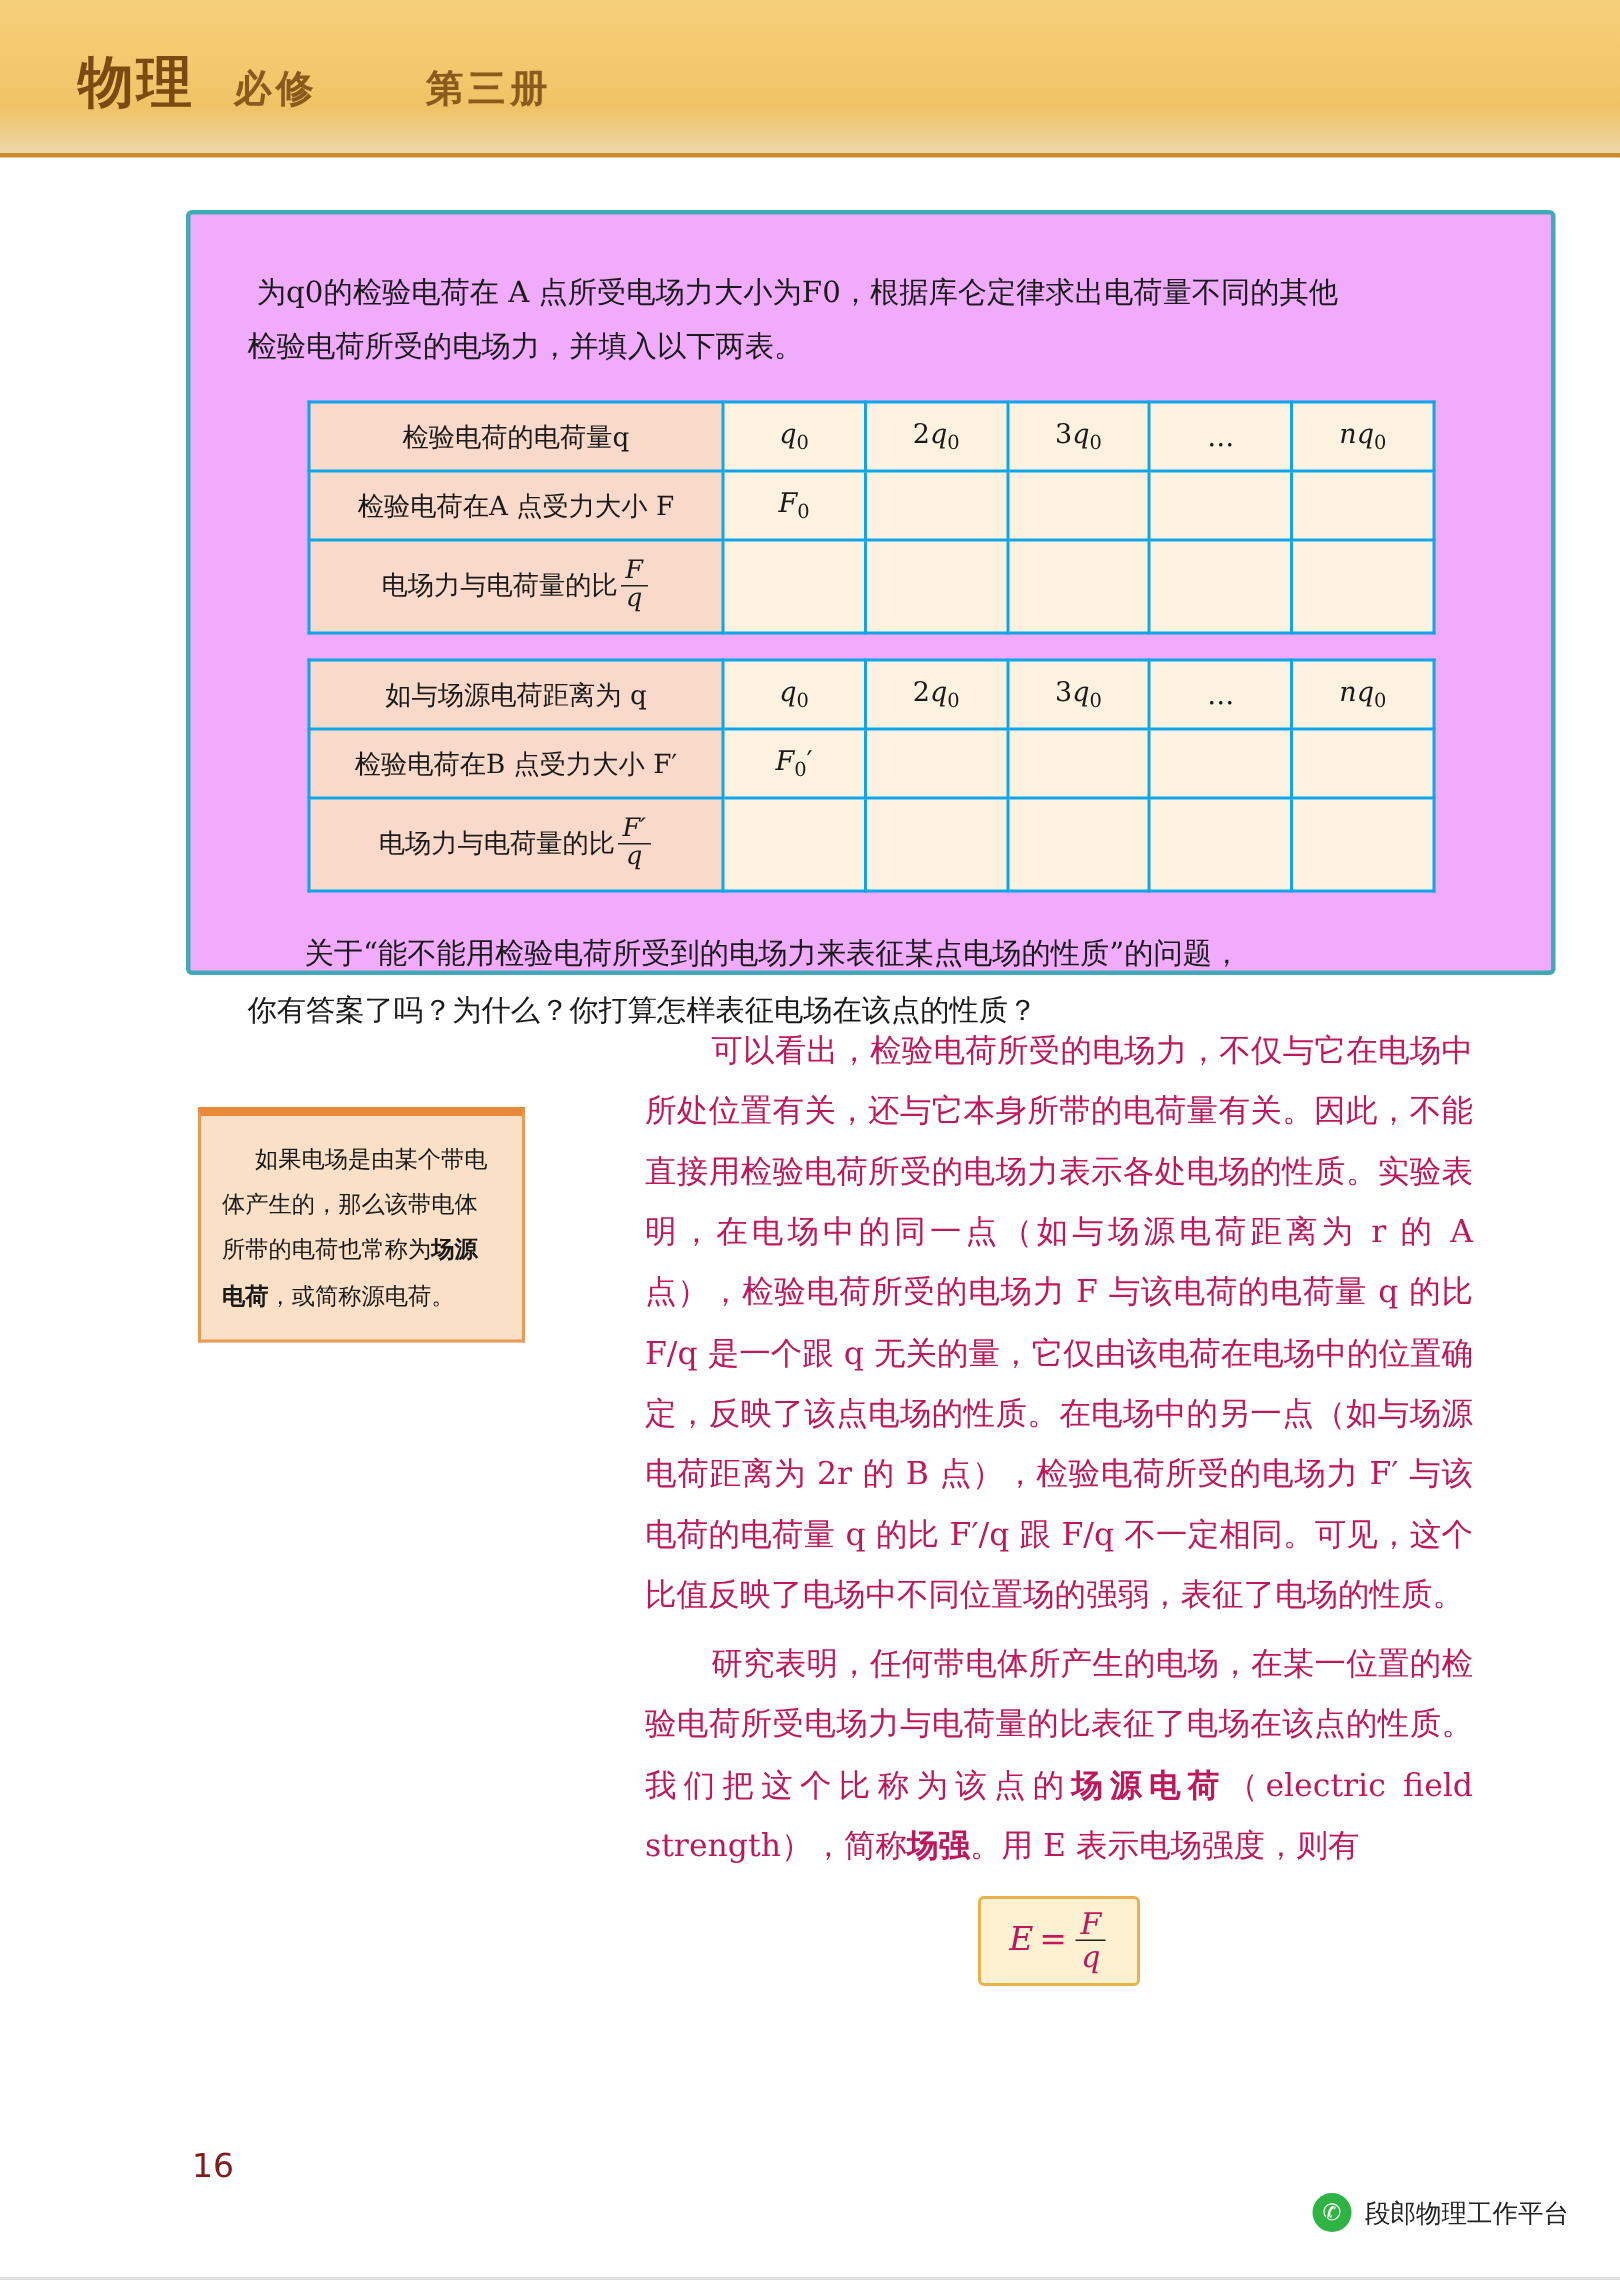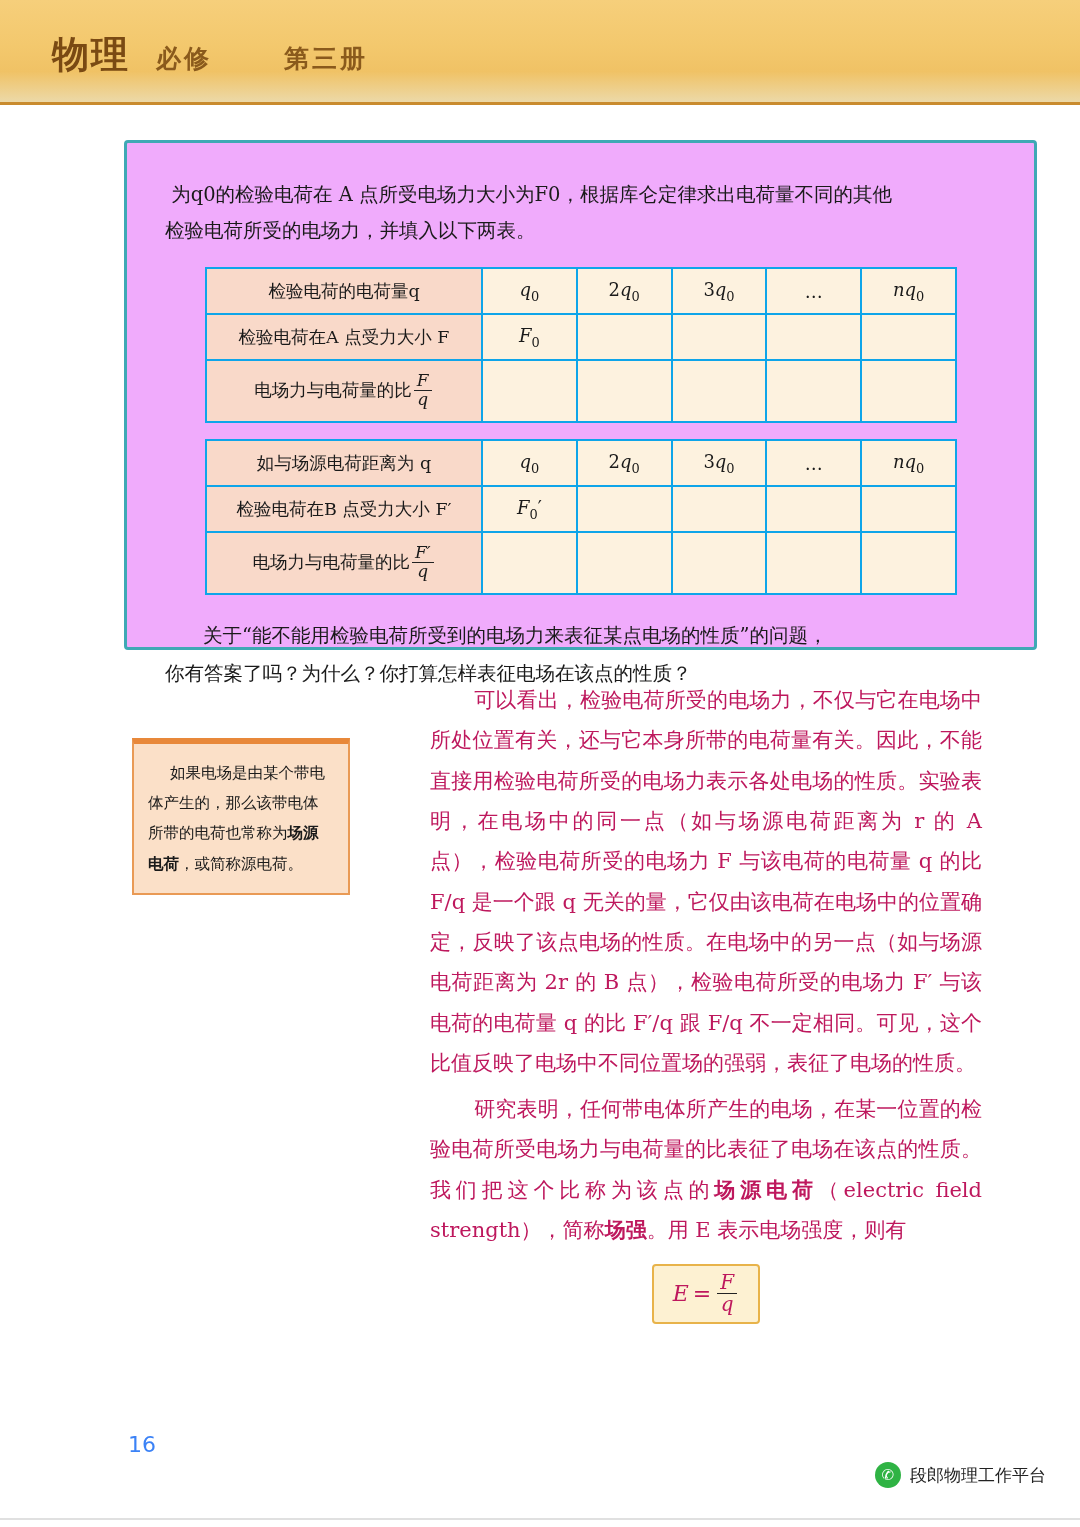--- a/index.html
+++ b/index.html
@@ -168,21 +168,21 @@
     align-items: center;
     gap: 4px;
   }
 
   
   .pagenum {
     position: absolute;
     left: 128px; top: 1432px;
     font-family: "DejaVu Sans", "Liberation Sans", sans-serif;
     font-size: 22px;
-    color: #3b82f6;
+    color: #7f1d1d;
   }
   .wechat {
     position: absolute;
     right: 34px; top: 1462px;
     display: flex;
     align-items: center;
     gap: 9px;
     font-family: "DejaVu Sans", "Liberation Sans", sans-serif;
     font-size: 17px;
     color: #222;

